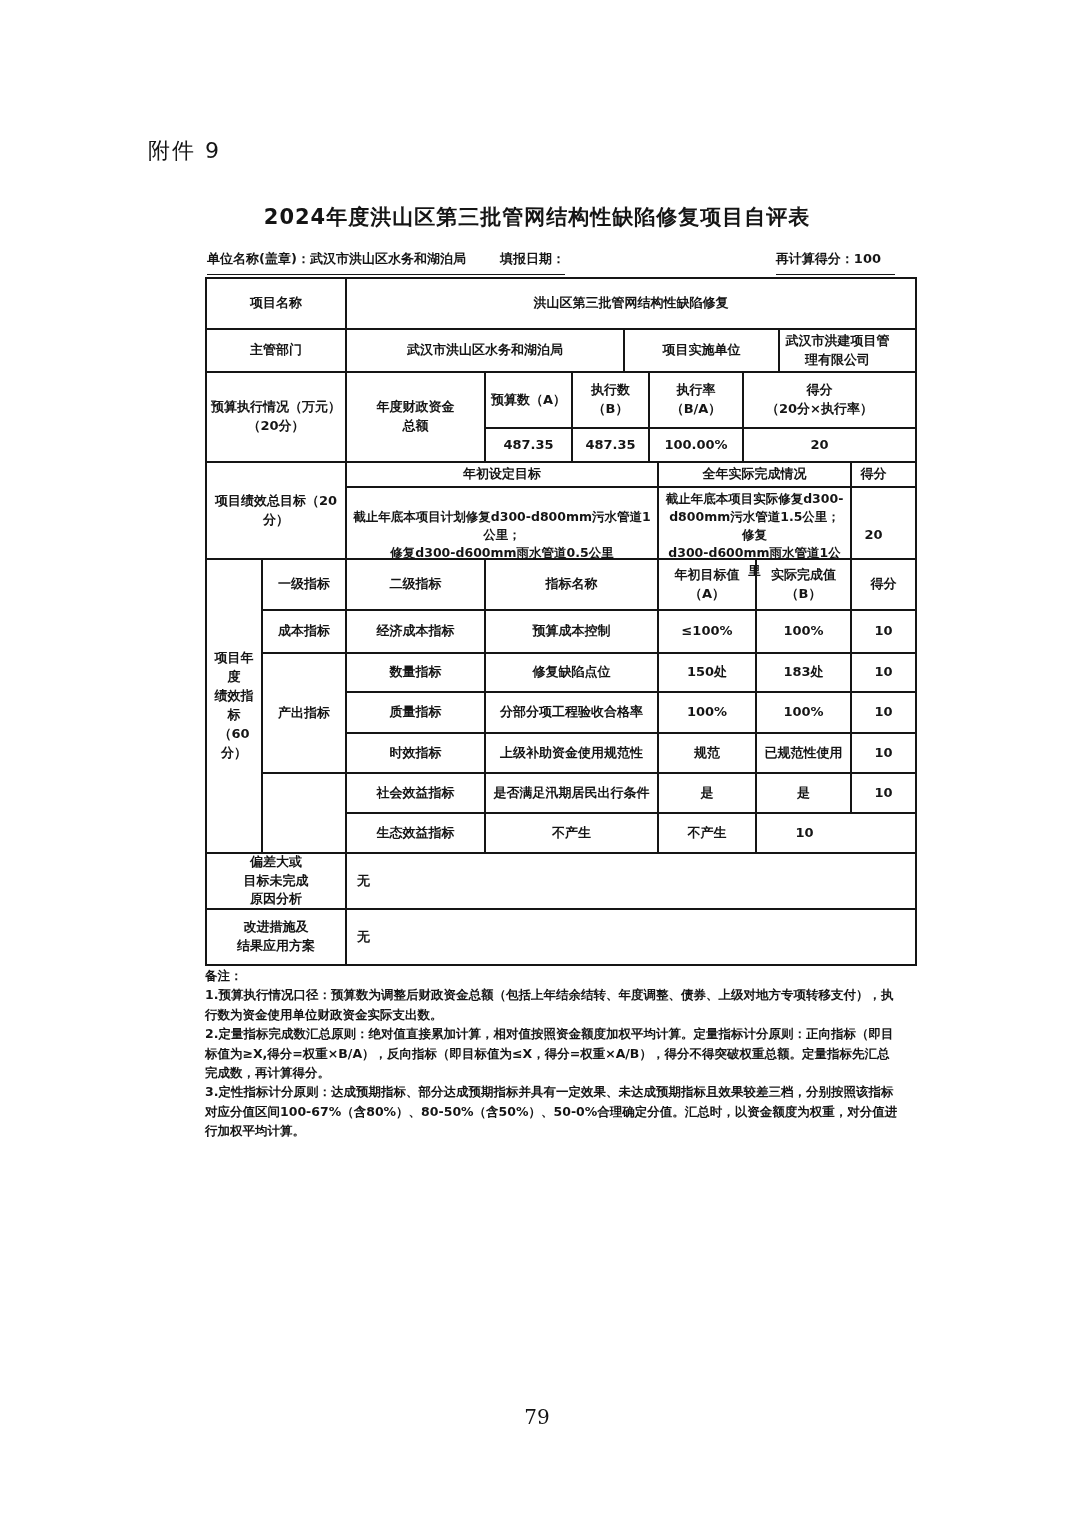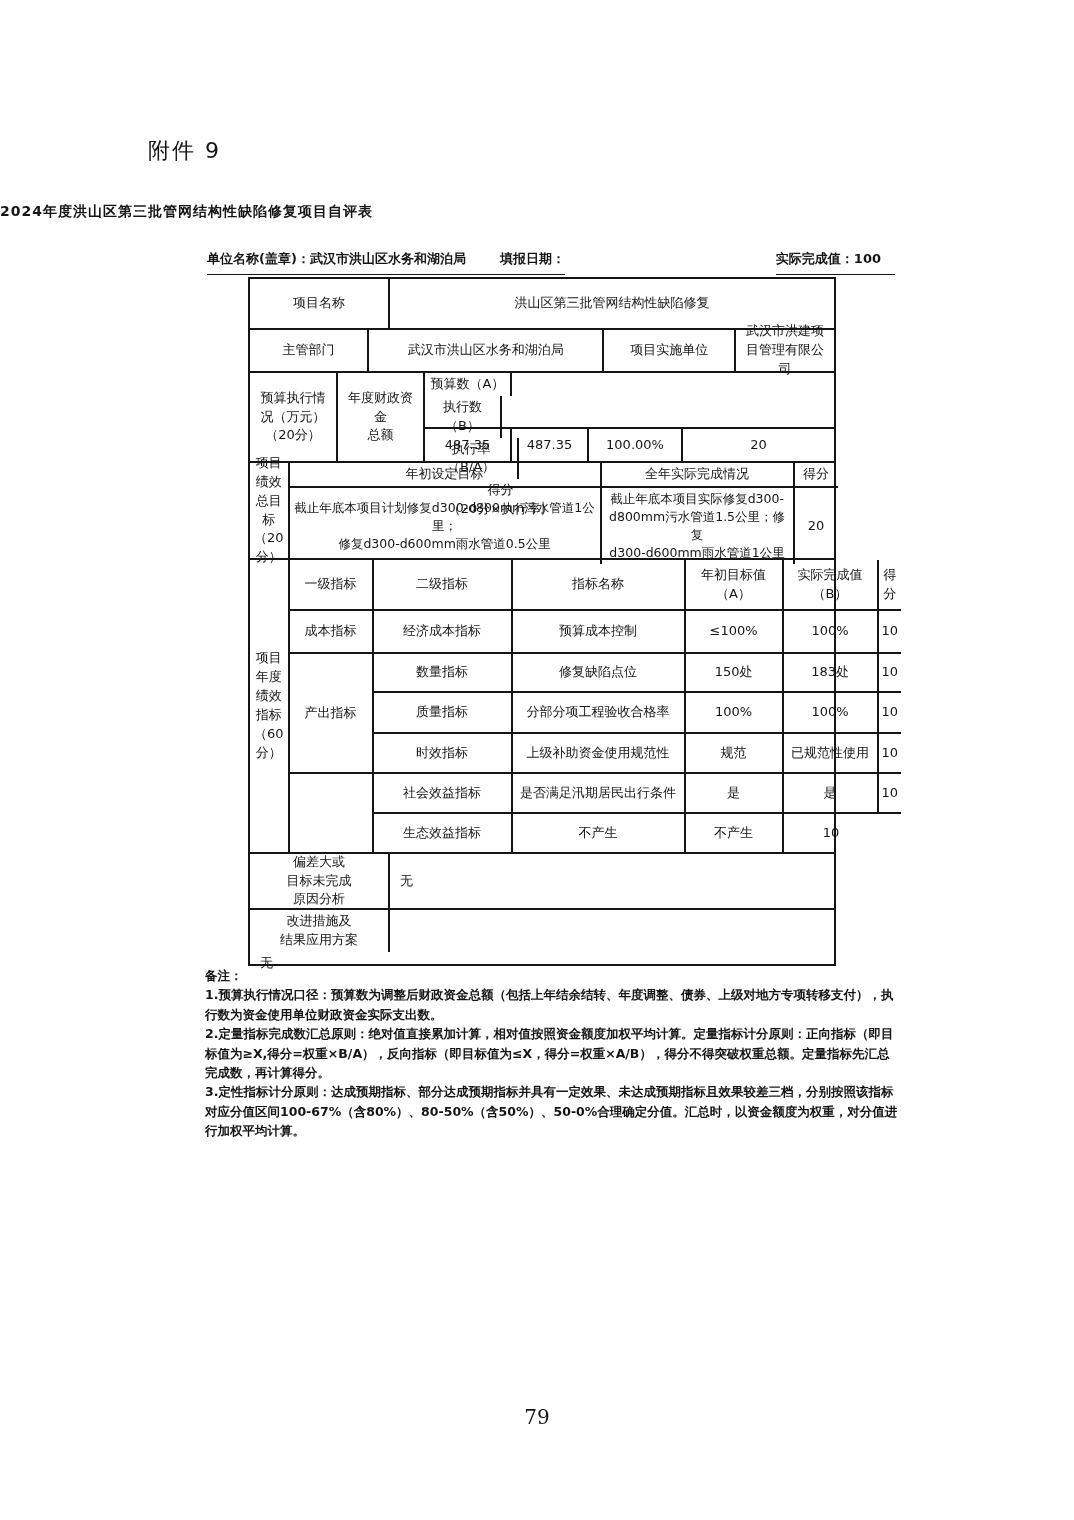--- a/index.html
+++ b/index.html
@@ -10,40 +10,40 @@
     font-family:"DejaVu Sans",sans-serif;
     color:#151515;
     overflow:hidden;
   }
   .attachment{
     position:absolute;left:148px;top:136px;
     font-size:22px;font-weight:500;letter-spacing:2px;
   }
   .title{
     position:absolute;left:0;top:203px;width:100%;
-    margin:0;text-align:left;
-    font-size:14px;font-weight:800;letter-spacing:1px;
+    margin:0;text-align:center;
+    font-size:21px;font-weight:800;letter-spacing:1px;
   }
   .headline{
     position:absolute;left:207px;top:250px;width:688px;
     display:flex;align-items:flex-end;
     font-size:13px;font-weight:700;
   }
   .seg{border-bottom:1.5px solid #151515;padding-bottom:6px;}
   .seg-left .date-lbl{margin-left:34px;}
   .seg-right{margin-left:auto;padding-right:14px;}
   .seg-right .score-val{}
 
   
   .tbl{
     position:absolute;left:205px;top:277px;
-    width:588px;
+    width:712px;
     border:2px solid #151515;
     box-sizing:border-box;
-    font-size:13px;font-weight:400;margin-left:43px;
+    font-size:13px;font-weight:700;
   }
   .tbl *{box-sizing:border-box;}
   .sec{border-bottom:2px solid #151515;}
   .sec:last-child{border-bottom:none;}
   .row{display:flex;}
   .cell{
     border-right:2px solid #151515;
     display:flex;align-items:center;justify-content:center;
     text-align:center;line-height:1.45;
     padding:2px 4px;
@@ -54,32 +54,32 @@
   .subcol{display:flex;flex-direction:column;}
   .subrow{display:flex;border-bottom:2px solid #151515;}
   .subrow.last{border-bottom:none;flex:1;}
 
   .h-name{height:51px;}
   .h-dept{height:43px;}
   .h-budget{height:90px;}
   .h-goal{height:97px;}
   .h-ind{height:294px;}
   .h-dev{height:56px;}
-  .h-imp{height:54px;flex-direction:column;}
+  .h-imp{height:54px;}
 
   .w-lbl{width:140px;}
   .w-mid{width:139px;}
   .w-d1{width:278px;}
   .w-d2{width:155px;}
   .w-d3{width:115px;}
   .w-ba{width:87px;}
   .w-bb{width:77px;}
   .w-br{width:94px;}
   .w-bs{width:151px;}
-  .sr-bhead{height:56px;flex-direction:column;}
+  .sr-bhead{height:56px;}
   .w-gt{width:312px;font-size:12.5px;}
   .w-ga{width:193px;font-size:12.5px;}
   .w-gs{width:43px;}
   .sr-ghead{height:38px;}
   .sr-ghead .w-gt,.sr-ghead .w-ga{font-size:13px;}
   .w-outer{width:56px;}
 
   .igrid{
     flex:1;display:grid;
     grid-template-columns:84px 139px 173px 98px 95px 1fr;
@@ -115,21 +115,21 @@
 <body>
 
 <div class="page">
 
   <div class="attachment">附件 9</div>
 
   <h1 class="title">2024年度洪山区第三批管网结构性缺陷修复项目自评表</h1>
 
   <div class="headline">
     <span class="seg seg-left"><span>单位名称(盖章)：</span><span>武汉市洪山区水务和湖泊局</span><span class="date-lbl">填报日期：</span></span>
-    <span class="seg seg-right"><span>实际完成值：</span><span class="score-val">100</span></span>
+    <span class="seg seg-right"><span>再计算得分：</span><span class="score-val">100</span></span>
   </div>
 
   <div class="tbl">
 
     <div class="sec row h-name">
       <div class="cell w-lbl">项目名称</div>
       <div class="cell last grow">洪山区第三批管网结构性缺陷修复</div>
     </div>
 
     <div class="sec row h-dept">

